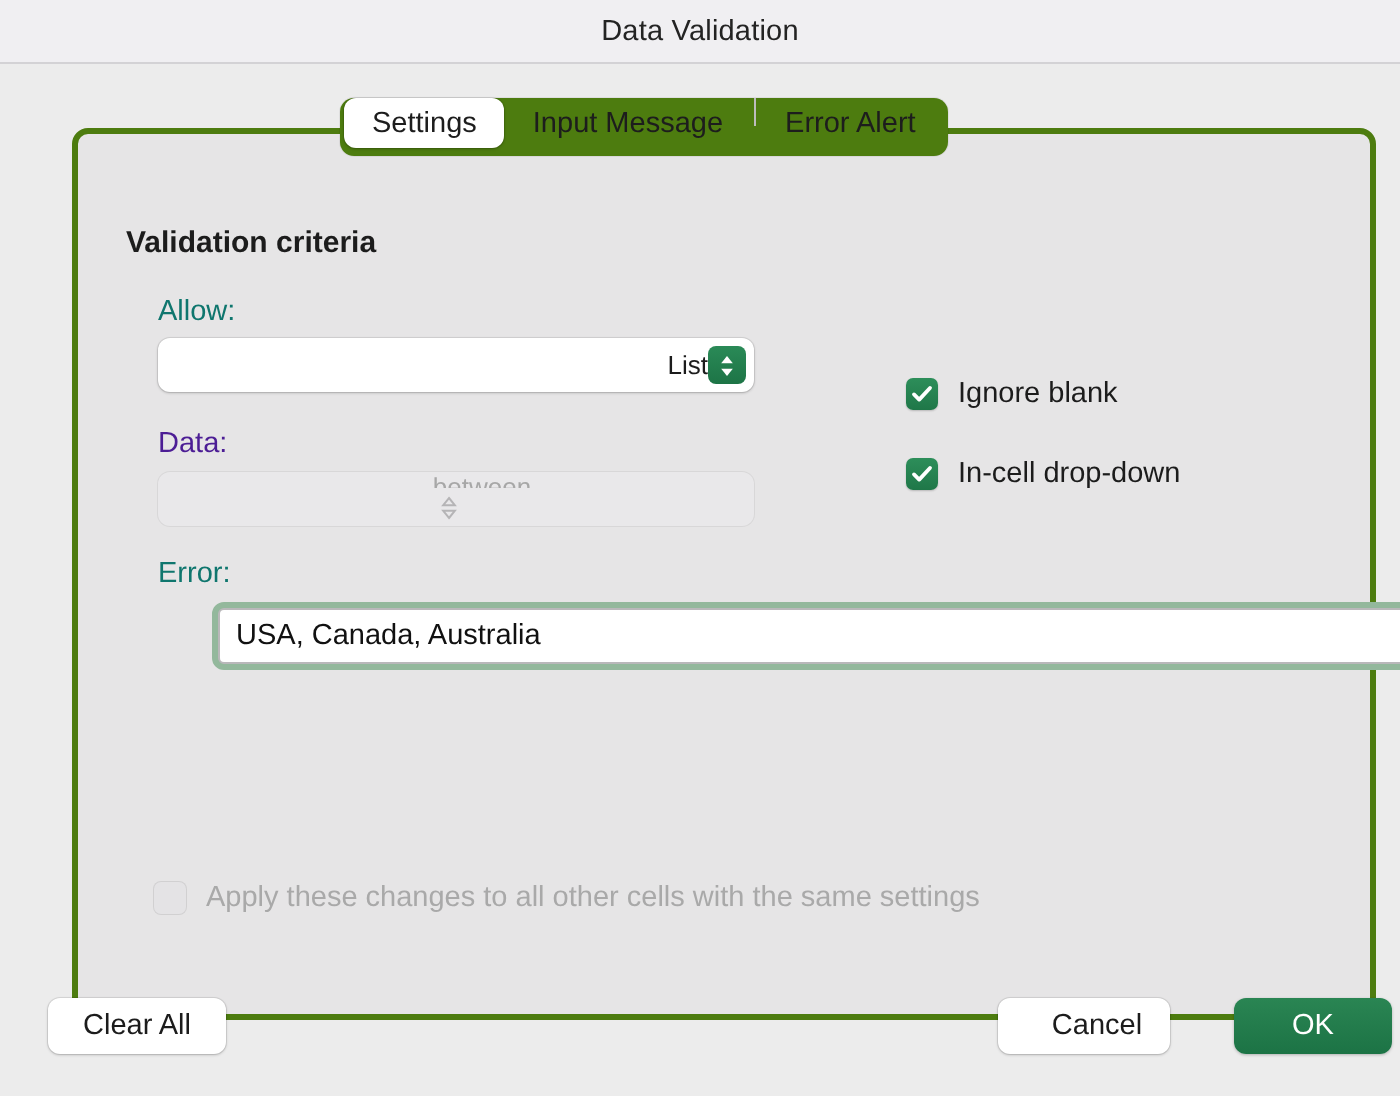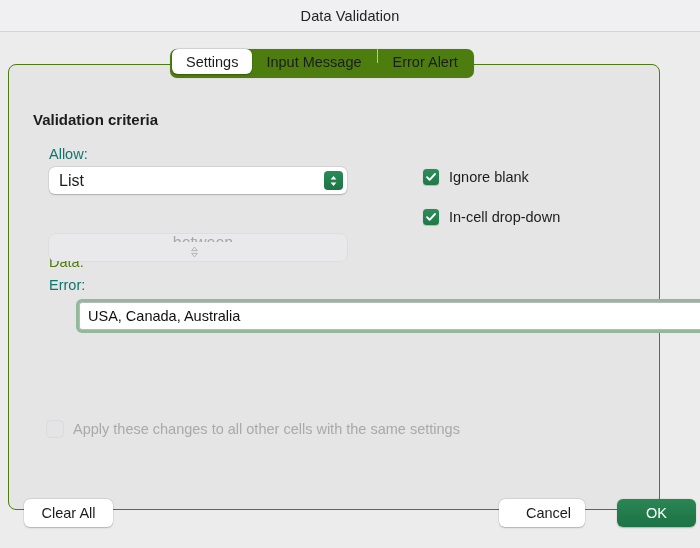--- a/index.html
+++ b/index.html
@@ -71,65 +71,66 @@
   .tab-sep {
     width: 1px;
     height: 14px;
     background: #bdbcbe;
     margin: 0 1px;
   }
 
   
   .panel {
     position: absolute;
-    left: 8px;
+    left: 36px;
     top: 32px;
     width: 652px;
     height: 446px;
     background: #e6e5e6;
-    border: 1px solid #4d7c0f;
+    border: 3px solid #4d7c0f;
     border-radius: 8px;
     box-sizing: border-box;
   }
 
   .section-title {
     position: absolute;
     left: 24px;
     top: 46px;
     font-size: 15px;
     font-weight: bold;
     color: #1c1c1c;
   }
 
   .field-label {
     position: absolute;
     font-size: 14.5px;
     color: #0f766e;
   }
-  .field-label.disabled { color: #4d7c0f; margin-top: 42px; }
+  .field-label.disabled { color: #4c1d95; }
 
   
   .popup {
     position: absolute;
     height: 27px;
     background: #ffffff;
     border-radius: 6px;
     box-shadow: 0 0.5px 1.5px rgba(0,0,0,0.22), 0 0 0 0.5px rgba(0,0,0,0.08);
     display: flex;
     align-items: center;
     box-sizing: border-box;
     cursor: default;
   }
   .popup-value {
     flex: 1;
-    padding-left: 10px;
-    font-size: 16px;
+    padding-left: 26px;
+    font-size: 13px;
     color: #1c1c1c;
     white-space: nowrap;
     overflow: hidden;
+    text-align: right;
   }
   .stepper {
     width: 19px;
     height: 19px;
     margin-right: 4px;
     border-radius: 4px;
     background: linear-gradient(#2a8a57, #1d7446);
     display: flex;
     flex-direction: column;
     align-items: center;
@@ -180,20 +181,21 @@
     height: 16px;
     flex: none;
     margin-right: 2px;
   }
 
   
   .checkrow {
     position: absolute;
     display: flex;
     align-items: center;
+    margin-top: 18px;
   }
   .checkbox {
     width: 16px;
     height: 16px;
     border-radius: 3.5px;
     background: linear-gradient(#2d8e5a, #1f7748);
     display: flex;
     align-items: center;
     justify-content: center;
     flex: none;

